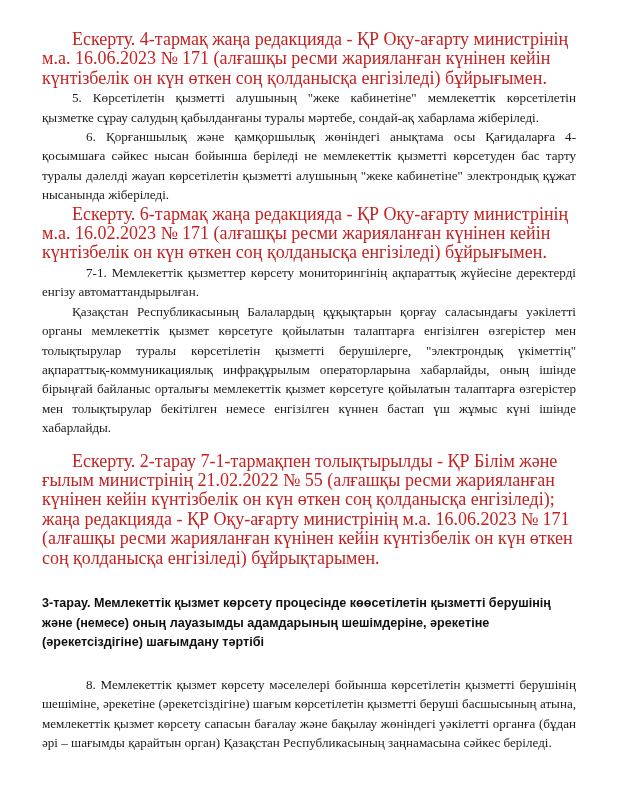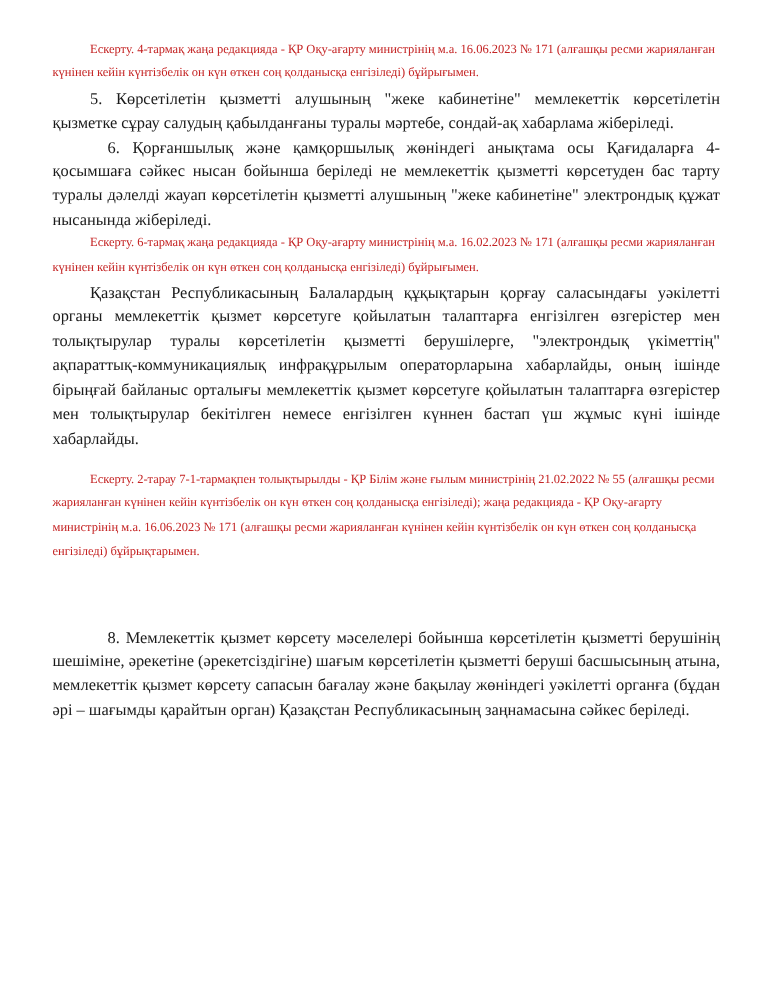--- a/index.html
+++ b/index.html
@@ -41,21 +41,21 @@
 
   p.black {
     color: #1a1a1a;
     text-indent: 30px;
   }
 
   p.amend {
     color: #c42222;
     text-align: left;
     text-indent: 30px;
-    font-size: 10px;
+    font-size: 18px;
     line-height: 19.4px;
   }
 
   p.indent-big {
     text-indent: 44px;
   }
 
   h2.chapter {
     margin: 0;
     font-family: "Liberation Sans", "DejaVu Sans", sans-serif;
@@ -78,28 +78,30 @@
 
     <p class="amend">Ескерту. 4-тармақ жаңа редакцияда - ҚР Оқу-ағарту министрінің м.а. 16.06.2023 № 171 (алғашқы ресми жарияланған күнінен кейін күнтізбелік он күн өткен соң қолданысқа енгізіледі) бұйрығымен.</p>
 
     <p class="black">5. Көрсетілетін қызметті алушының "жеке кабинетіне" мемлекеттік көрсетілетін қызметке сұрау салудың қабылданғаны туралы мәртебе, сондай-ақ хабарлама жіберіледі.</p>
 
     <p class="black indent-big">6. Қорғаншылық және қамқоршылық жөніндегі анықтама осы Қағидаларға 4-қосымшаға сәйкес нысан бойынша беріледі не мемлекеттік қызметті көрсетуден бас тарту туралы дәлелді жауап көрсетілетін қызметті алушының "жеке кабинетіне" электрондық құжат нысанында жіберіледі.</p>
 
     <p class="amend">Ескерту. 6-тармақ жаңа редакцияда - ҚР Оқу-ағарту министрінің м.а. 16.02.2023 № 171 (алғашқы ресми жарияланған күнінен кейін күнтізбелік он күн өткен соң қолданысқа енгізіледі) бұйрығымен.</p>
 
 
+    <p class="black indent-big">7-1. Мемлекеттік қызметтер көрсету мониторингінің ақпараттық жүйесіне деректерді енгізу автоматтандырылған.</p>
 
     <p class="black">Қазақстан Республикасының Балалардың құқықтарын қорғау саласындағы уәкілетті органы мемлекеттік қызмет көрсетуге қойылатын талаптарға енгізілген өзгерістер мен толықтырулар туралы көрсетілетін қызметті берушілерге, "электрондық үкіметтің" ақпараттық-коммуникациялық инфрақұрылым операторларына хабарлайды, оның ішінде бірыңғай байланыс орталығы мемлекеттік қызмет көрсетуге қойылатын талаптарға өзгерістер мен толықтырулар бекітілген немесе енгізілген күннен бастап үш жұмыс күні ішінде хабарлайды.</p>
 
     <div class="gap-md"></div>
 
     <p class="amend">Ескерту. 2-тарау 7-1-тармақпен толықтырылды - ҚР Білім және ғылым министрінің 21.02.2022 № 55 (алғашқы ресми жарияланған күнінен кейін күнтізбелік он күн өткен соң қолданысқа енгізіледі); жаңа редакцияда - ҚР Оқу-ағарту министрінің м.а. 16.06.2023 № 171 (алғашқы ресми жарияланған күнінен кейін күнтізбелік он күн өткен соң қолданысқа енгізіледі) бұйрықтарымен.</p>
 
     <div class="gap-xl"></div>
 
+    <h2 class="chapter">3-тарау. Мемлекеттік қызмет көрсету процесінде көөсетілетін қызметті берушінің және (немесе) оның лауазымды адамдарының шешімдеріне, әрекетіне (әрекетсіздігіне) шағымдану тәртібі</h2>
 
     <div class="gap-lg"></div>
 
     <p class="black indent-big">8. Мемлекеттік қызмет көрсету мәселелері бойынша көрсетілетін қызметті берушінің шешіміне, әрекетіне (әрекетсіздігіне) шағым көрсетілетін қызметті беруші басшысының атына, мемлекеттік қызмет көрсету сапасын бағалау және бақылау жөніндегі уәкілетті органға (бұдан әрі – шағымды қарайтын орган) Қазақстан Республикасының заңнамасына сәйкес беріледі.</p>
 
   </div>
 </div>
 
 </body></html>

